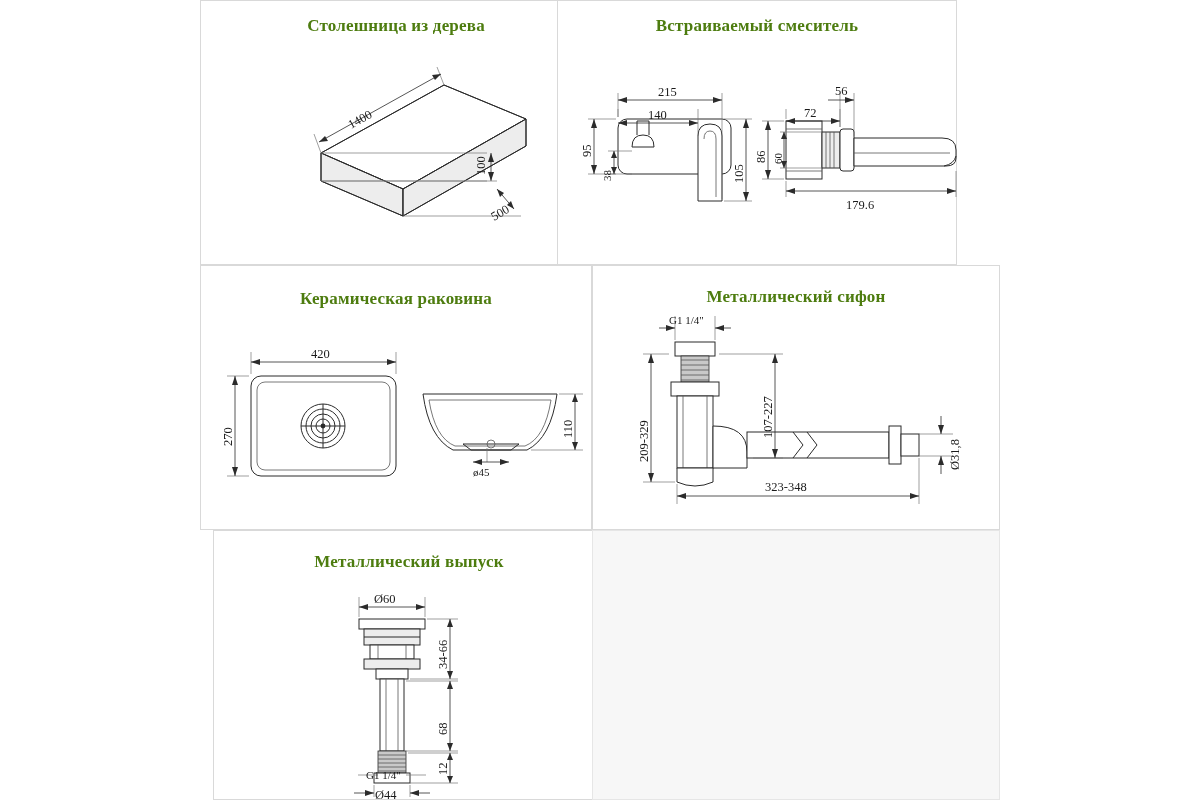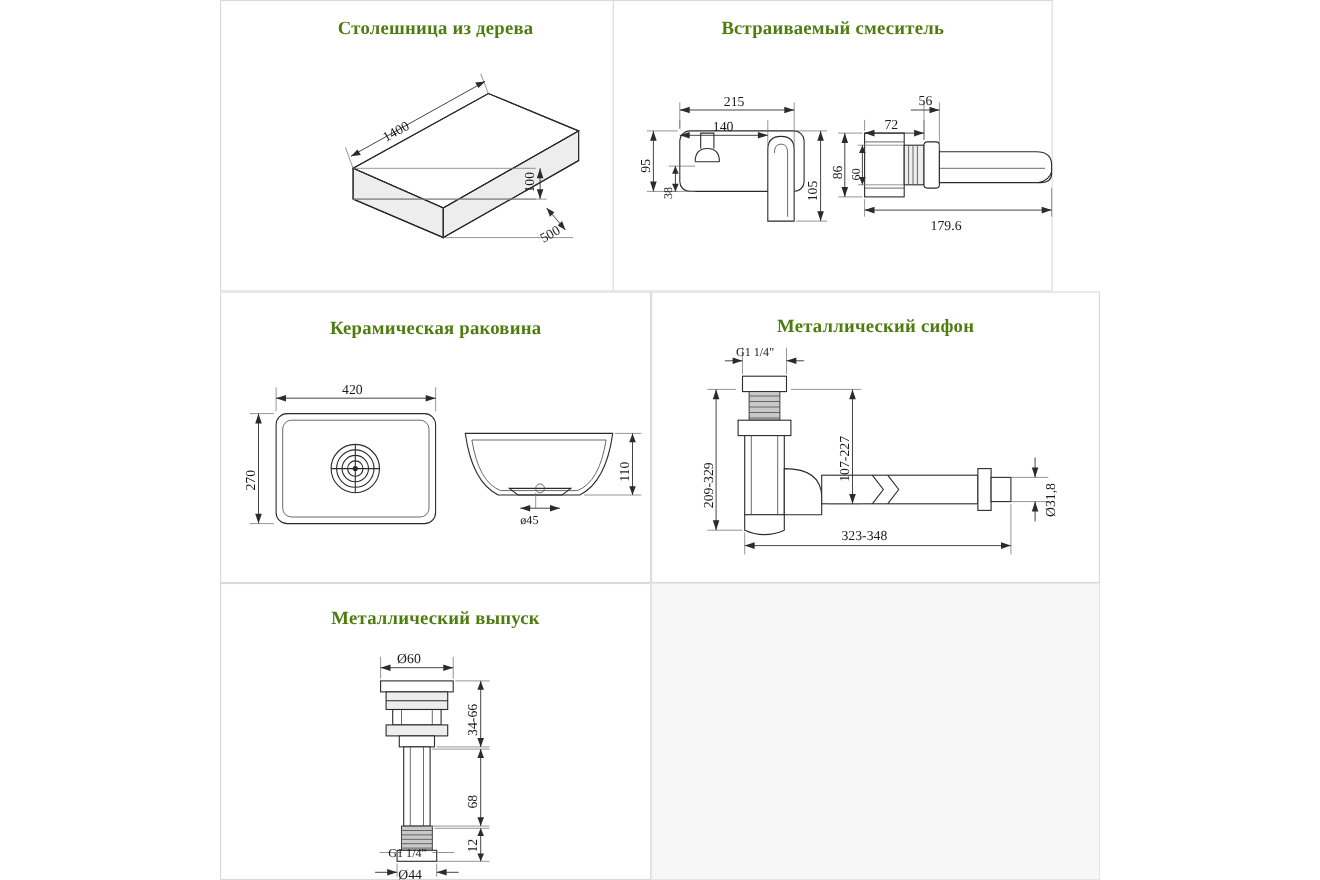--- a/index.html
+++ b/index.html
@@ -41,21 +41,21 @@
     letter-spacing: .2px;
     color: #4d7c0f;
   }
   .panel-title .l2 { display: block; }
 
   
   #p-countertop { left: 200px; top: 0;    width: 392px; height: 265px; }
   #p-mixer      { left: 557px; top: 0;    width: 400px; height: 265px; }
   #p-sink       { left: 200px; top: 265px;width: 392px; height: 265px; text-decoration: underline; }
   #p-siphon     { left: 592px; top: 265px;width: 408px; height: 265px; }
-  #p-outlet     { left: 200px; top: 530px;width: 392px; height: 270px; }
+  #p-outlet     { left: 213px; top: 530px;width: 392px; height: 270px; }
   #p-filler     { left: 592px; top: 530px;width: 408px; height: 270px; }
   #p-left       { left: 0;     top: 0;    width: 200px; height: 800px; border: none; }
   #p-right      { left: 1000px;top: 0;    width: 200px; height: 800px; border: none; }
 
   svg { display: block; }
   .ln   { stroke: #2b2b2b; stroke-width: 1; fill: none; }
   .ln-t { stroke: #555;    stroke-width: .8; fill: none; }
   .dim  { stroke: #2b2b2b; stroke-width: .8; fill: none; }
   .ext  { stroke: #777;    stroke-width: .7; fill: none; }
   .fillw{ fill: #ffffff; stroke: #2b2b2b; stroke-width: 1; }

